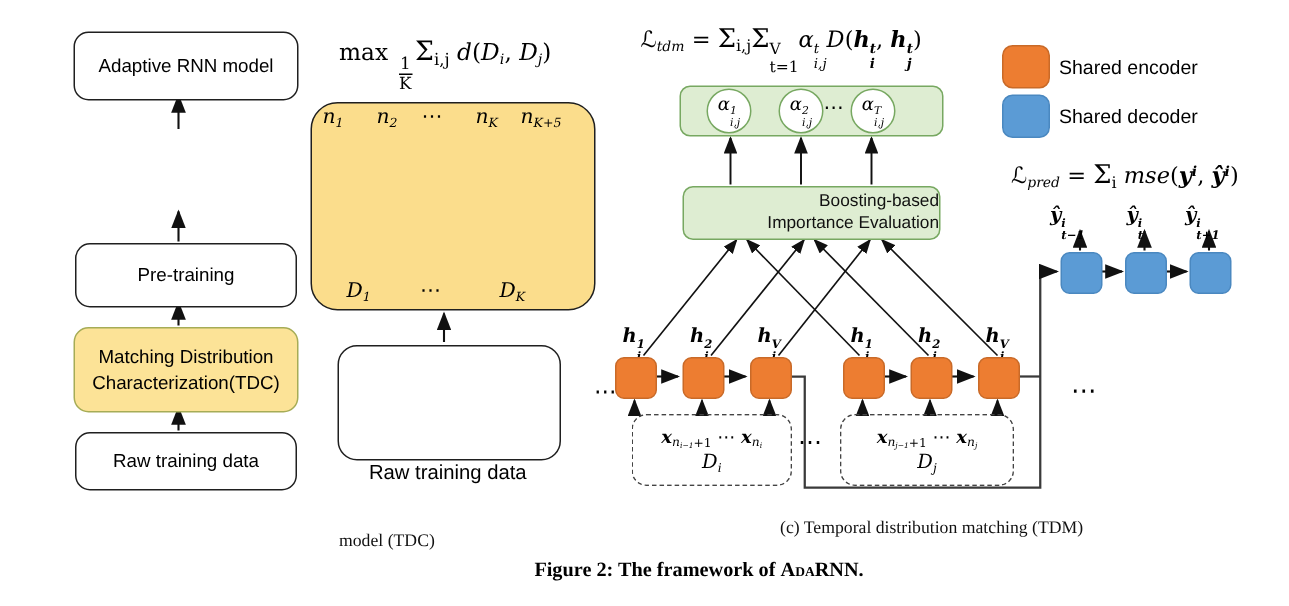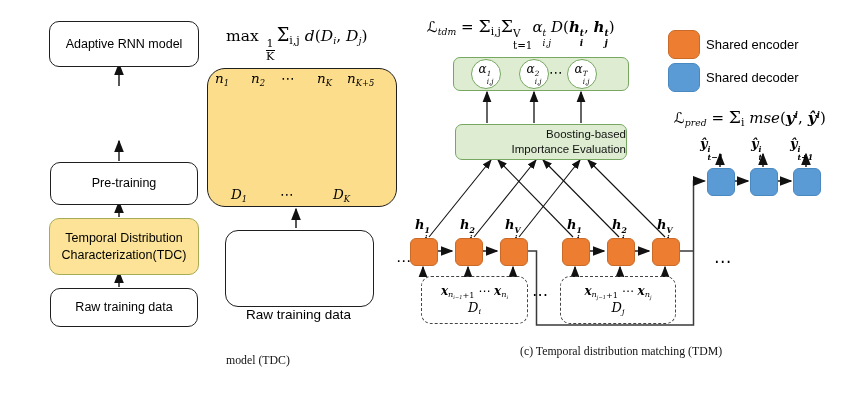--- a/index.html
+++ b/index.html
@@ -140,21 +140,21 @@
       <line x1="734" y1="181" x2="748" y2="181" marker-end="url(#ah)"></line>
       <line x1="777" y1="181" x2="791" y2="181" marker-end="url(#ah)"></line>
       <line x1="720" y1="167" x2="720" y2="154" marker-end="url(#ah)"></line>
       <line x1="763" y1="167" x2="763" y2="154" marker-end="url(#ah)"></line>
       <line x1="806" y1="167" x2="806" y2="154" marker-end="url(#ah)"></line>
     </g>
   </svg>
 
   <div class="box" style="left:49px;top:21px;width:140px;height:40px">Adaptive RNN model</div>
   <div class="box" style="left:50px;top:162px;width:138px;height:37px">Pre-training</div>
-  <div class="box yellow" style="left:49px;top:218px;width:140px;height:51px">Temporal Distribution Characterization(TDC)</div>
+  <div class="box yellow" style="left:49px;top:218px;width:140px;height:51px">Matching Distribution Characterization(TDC)</div>
   <div class="box" style="left:50px;top:288px;width:138px;height:33px">Raw training data</div>
 
   <div class="math abs" style="left:226px;top:24px;font-size:15.5px"><span class="tok rm"><span>max </span></span><span class="frac">
         <span class="num">1</span>
         <span class="den">K</span>
       </span><span class="tok big"><span>Σ</span><span class="sub">i,j</span></span><span class="tok it"><span> d</span></span><span class="tok rm"><span>(</span></span><span class="tok scr"><span>D</span><span class="sub">i</span></span><span class="tok rm"><span>, </span></span><span class="tok scr"><span>D</span><span class="sub">j</span></span><span class="tok rm"><span>)</span></span></div>
 
   <div class="bigyellow" style="left:207px;top:68px;width:188px;height:137px"></div>
   <div class="math abs" style="left:215px;top:70px;font-size:13.5px"><span class="tok it"><span>n</span><span class="sub">1</span></span></div>
   <div class="math abs" style="left:251px;top:70px;font-size:13.5px"><span class="tok it"><span>n</span><span class="sub">2</span></span></div>
@@ -273,14 +273,15 @@
           <span>i</span>
           <span>t+1</span>
         </span></span></div>
 
   <div class="cell blue" style="left:707px;top:168px"></div>
   <div class="cell blue" style="left:750px;top:168px"></div>
   <div class="cell blue" style="left:793px;top:168px"></div>
 
   <div class="caption" style="left:520px;top:344px">(c) Temporal distribution matching (TDM)</div>
 
+  <div class="figcap" style="left:236px;top:372px;width:460px">Figure 2: The framework of <span class="sc">AdaRNN</span>.</div>
 
 </div>
 
 </body></html>

